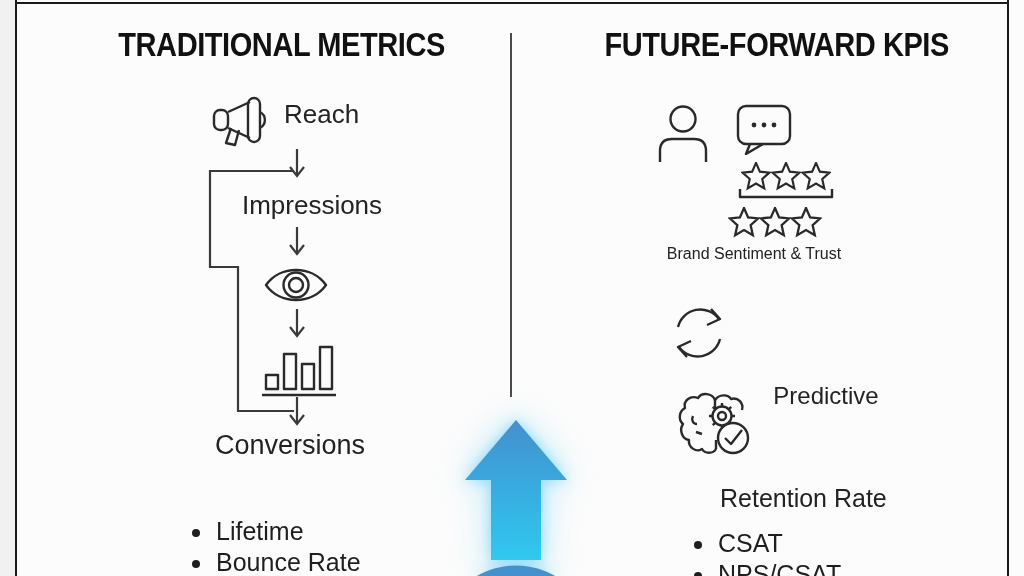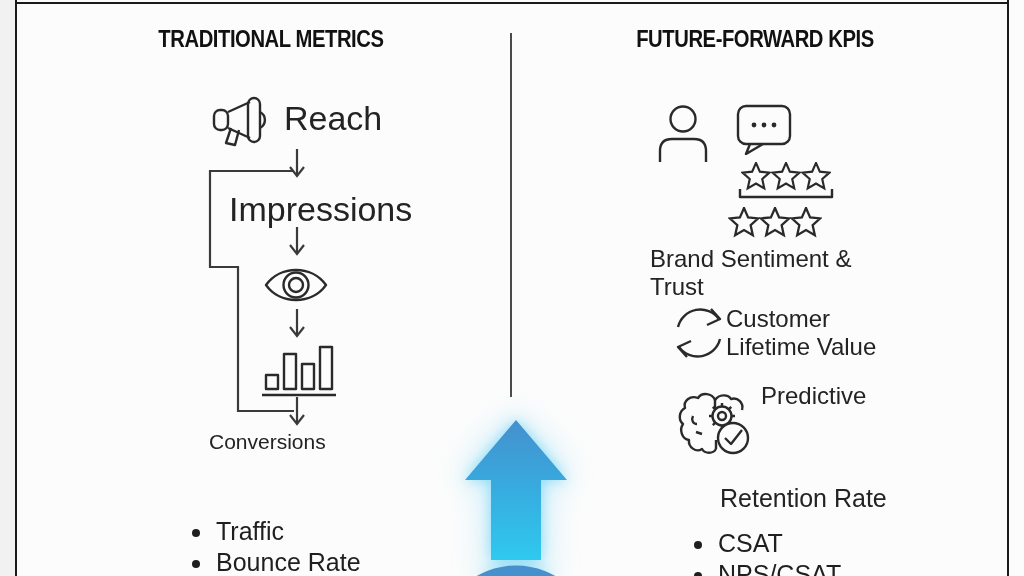--- a/index.html
+++ b/index.html
@@ -9,27 +9,27 @@
     font-family:"Liberation Sans",sans-serif;
   }
   .abs{position:absolute;}
   
   .edge-strip{left:0;top:0;width:15px;height:576px;background:#f1f1f1;}
   .frame-left{left:15px;top:0;width:2px;height:576px;background:#1a1a1a;}
   .frame-right{left:1007px;top:0;width:2px;height:576px;background:#1a1a1a;}
   .frame-top{left:15px;top:2px;width:992px;height:2px;background:#1a1a1a;}
   .divider{left:510px;top:33px;width:2px;height:364px;background:#4a4a4a;}
   
-  .col-title{font-weight:bold;font-size:23px;color:#111;text-align:center;white-space:nowrap;letter-spacing:-.5px;}
+  .col-title{font-weight:bold;font-size:33px;color:#111;text-align:center;white-space:nowrap;letter-spacing:-.5px;}
   .col-title .squeeze{display:inline-block;transform:scaleX(.88);transform-origin:50% 50%;}
   .t-left{left:96px;top:26px;width:350px;}
   .t-right{left:581px;top:26px;width:348px;}
   
-  .lbl{font-size:34px;color:#232323;}
-  .center{}
+  .lbl{font-size:26px;color:#232323;}
+  .center{text-align:center;}
   .lines span{display:block;}
   svg{display:block;}
   .ic path,.ic rect,.ic circle,.ic polyline,.ic line{
     fill:none;stroke:#2a2a2a;stroke-width:2.4;stroke-linejoin:round;
   }
   .ic .fill{fill:#2a2a2a;stroke:none;}
   .ic .bg{fill:#fcfcfc;}
   .flow path,.flow polyline{fill:none;stroke:#3a3a3a;stroke-width:2.2;}
   
   ul.bullets{margin:0;padding:0 0 0 22px;font-size:25px;line-height:31px;color:#1f1f1f;list-style:disc;}
@@ -107,24 +107,24 @@
     <rect x="26" y="12" width="12" height="35"></rect>
     <rect x="44" y="22" width="12" height="25"></rect>
     <rect x="62" y="5" width="12" height="42"></rect>
     <line x1="4" y1="53" x2="78" y2="53"></line>
   </svg>
 
   <svg class="abs" style="left:287px;top:396px" width="20" height="34">
       <use href="#darrow"></use>
     </svg>
 
-  <div class="abs lbl center" style="left:209px;top:430px;width:162px;font-size:21px">Conversions</div>
+  <div class="abs lbl center" style="left:209px;top:430px;width:162px;font-size:27px">Conversions</div>
 
   <ul class="abs bullets" style="left:192px;top:516px;width:200px">
-    <li>Traffic</li>
+    <li>Lifetime</li>
     <li>Bounce Rate</li>
   </ul>
 
   <div class="abs col-title t-right">
     <span class="squeeze">FUTURE-FORWARD KPIS</span>
   </div>
 
   <svg class="abs ic" style="left:653px;top:104px" width="60" height="60" viewBox="0 0 60 60">
     <circle cx="30" cy="15" r="12.5"></circle>
     <path d="M7,58 V47 Q7,35 19,35 H41 Q53,35 53,47 V58"></path>
@@ -144,33 +144,29 @@
     <use href="#star" x="65" y="1" width="30" height="30"></use>
     <polyline points="4,28 4,36 96,36 96,28"></polyline>
   </svg>
 
   <svg class="abs ic" style="left:726px;top:205px" width="98" height="36" viewBox="0 0 98 36">
     <use href="#star" x="2" y="2" width="32" height="32"></use>
     <use href="#star" x="33" y="2" width="32" height="32"></use>
     <use href="#star" x="64" y="2" width="32" height="32"></use>
   </svg>
 
-  <div class="abs lbl center" style="left:650px;top:245px;width:240px;font-size:24px">Brand Sentiment &amp; Trust</div>
+  <div class="abs lbl center" style="left:634px;top:245px;width:240px;font-size:16px">Brand Sentiment &amp; Trust</div>
 
   <svg class="abs ic" style="left:669px;top:303px" width="60" height="60" viewBox="0 0 60 60">
     <path d="M9,24 A23,23 0 0 1 50,16"></path>
     <polyline points="42,6 51,16 38,22"></polyline>
     <path d="M51,36 A23,23 0 0 1 10,44"></path>
     <polyline points="18,54 9,44 22,38"></polyline>
   </svg>
 
-  <div class="abs lbl center lines" style="left:726px;top:305px;width:170px;font-size:24px;line-height:28px">
-    <span>Customer</span>
-    <span>Lifetime Value</span>
-  </div>
 
   <svg class="abs ic" style="left:676px;top:388px" width="78" height="72" viewBox="0 0 78 72">
     <path d="M39,12 C36,5 26,4 22,10 C14,7 7,13 9,20 C3,23 2,32 7,36 C3,42 6,51 13,52 C12,59 20,65 26,61 C29,66 37,66 40,61"></path>
     <path d="M39,12 C43,6 52,6 55,11 C62,9 68,15 66,22"></path>
     <path d="M39,12 V20 M40,61 V52"></path>
     <path d="M17,28 C15,32 17,36 21,36 M20,44 L26,46"></path>
     <circle cx="46" cy="28" r="9.5"></circle>
     <circle cx="46" cy="28" r="4"></circle>
     <path d="M55.5,28 L59,28 M52.7,34.7 L55.2,37.2 M46,37.5 L46,41 M39.3,34.7 L36.8,37.2 M36.5,28 L33,28 M39.3,21.3 L36.8,18.8 M46,18.5 L46,15 M52.7,21.3 L55.2,18.8"></path>
     <circle class="bg" cx="57" cy="50" r="15"></circle>

